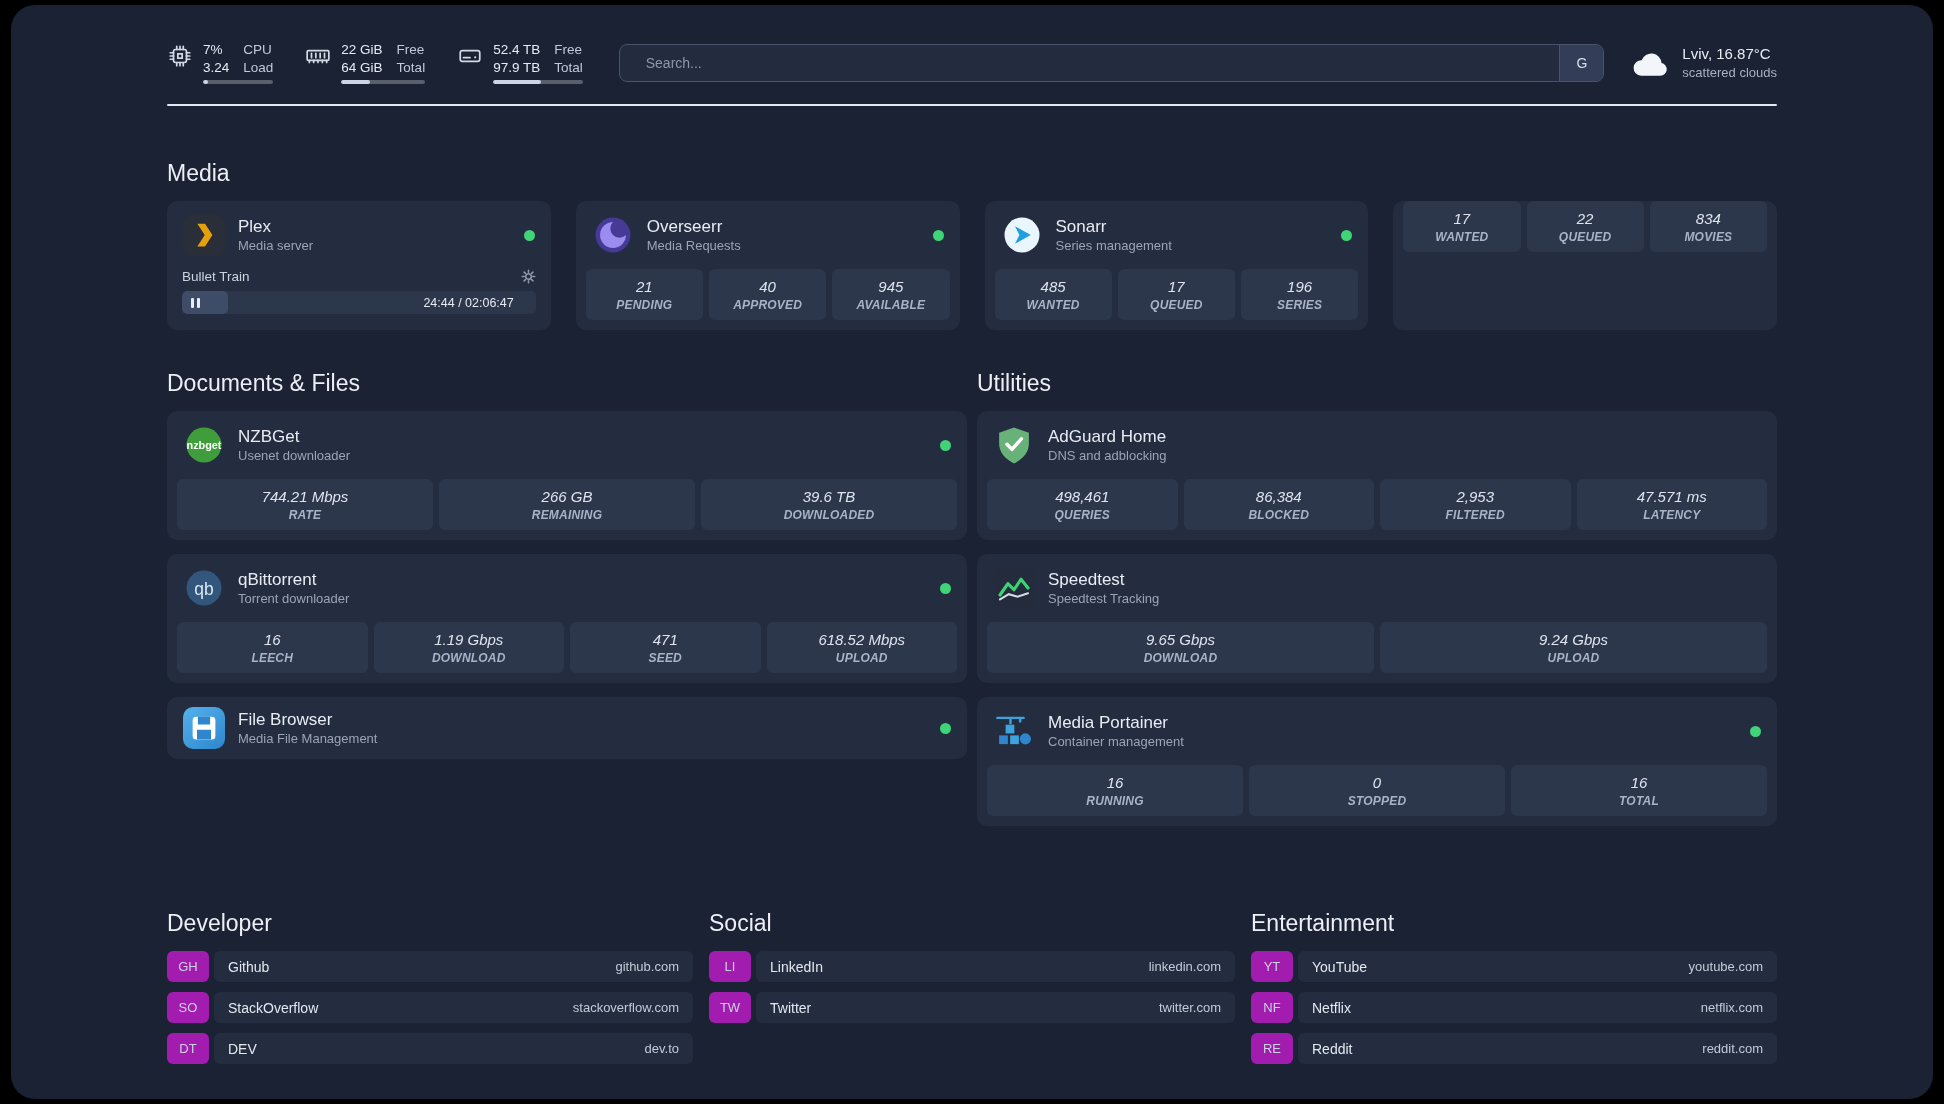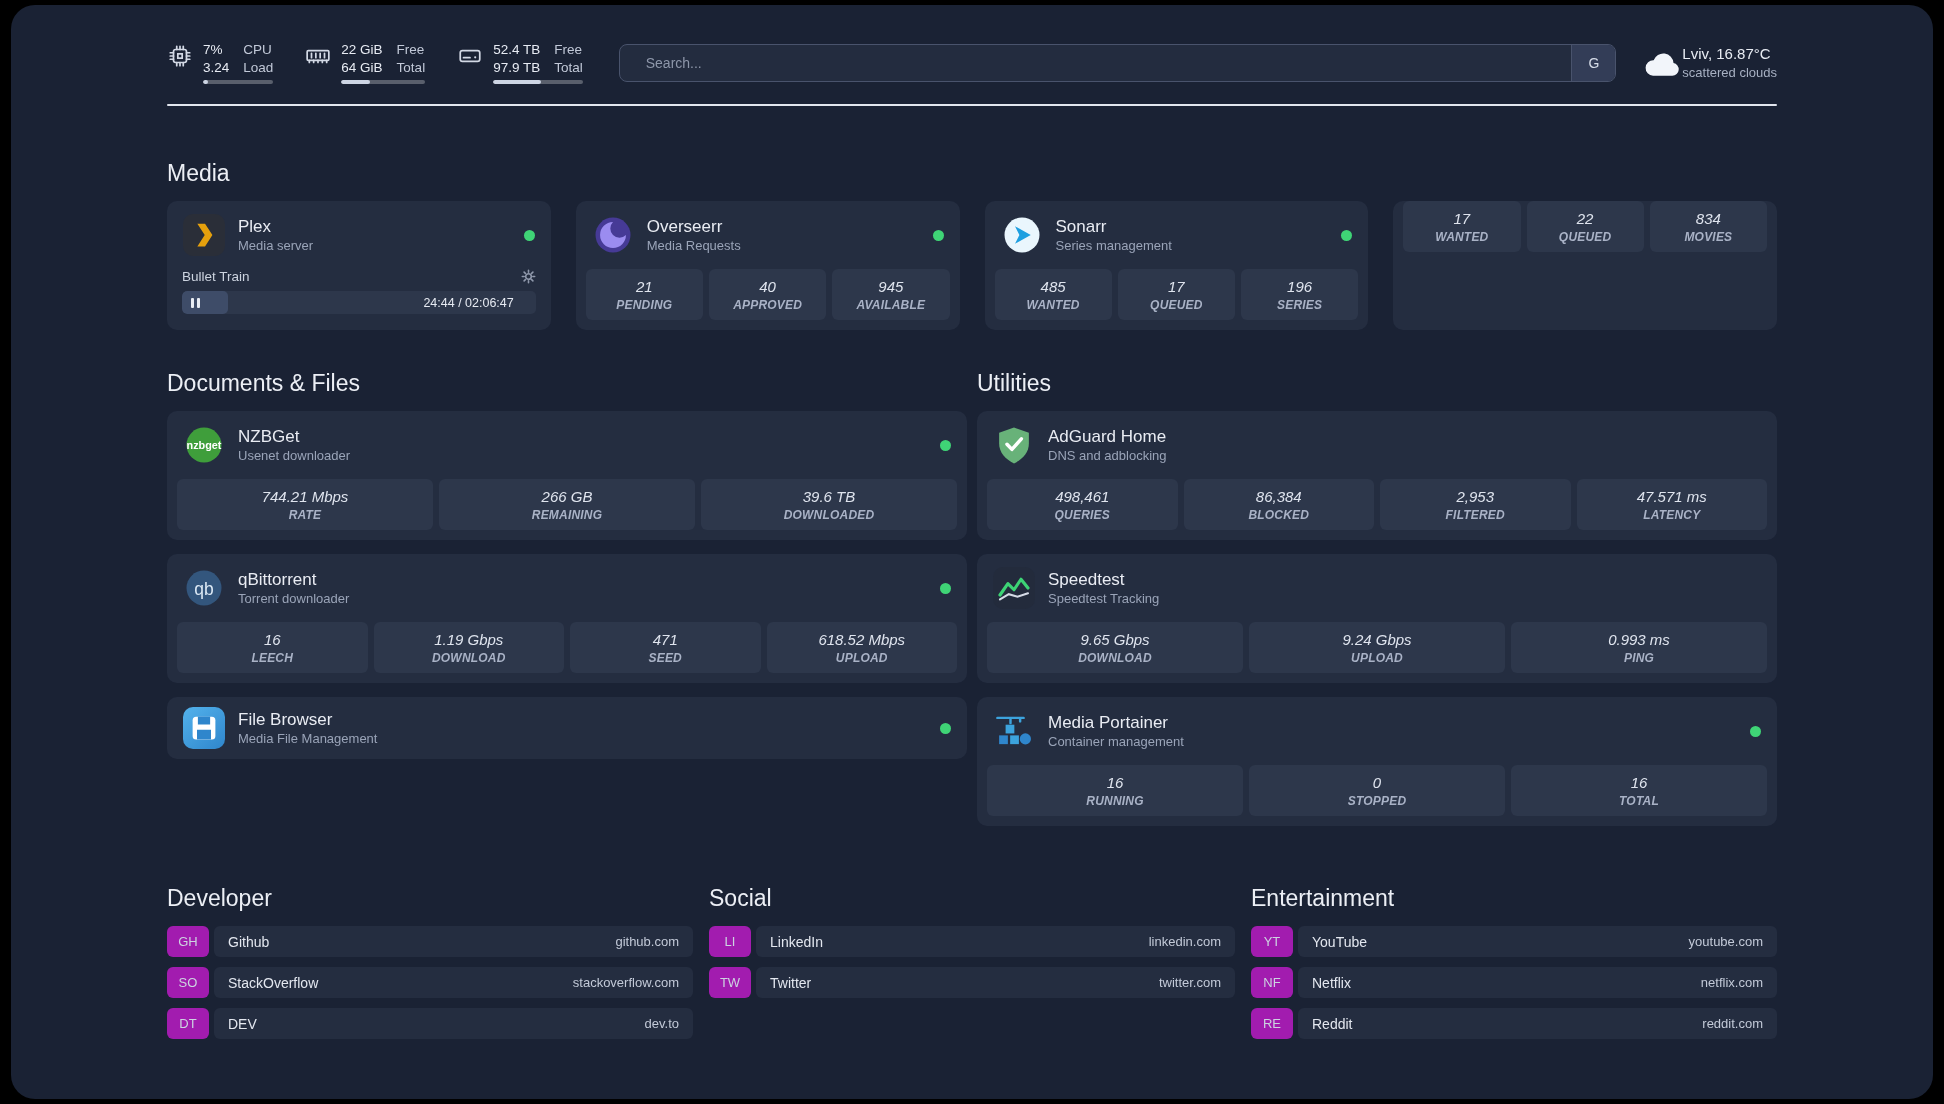--- a/index.html
+++ b/index.html
@@ -17,21 +17,21 @@
   .res-col.values span { color:#e7ebf3; }
   .res-col.labels span { color:#c2c9d8; }
   .res-bar { margin-top:4px; height:4px; border-radius:2px; background:rgba(255,255,255,0.28); overflow:hidden; }
   .res-fill { height:100%; background:#cdd5e4; border-radius:2px; width:0; }
 
   .searchwrap { flex:1; position:relative; margin:0 28px 0 4px; height:38px; }
   .searchwrap input { width:100%; height:100%; background:#232c3f; border:1px solid #49536c; border-radius:8px; color:#e2e7f0; font-size:14px; padding:0 58px 0 26px; outline:none; font-family:"Liberation Sans", sans-serif; }
   .searchwrap input::placeholder { color:#8e97aa; }
   .search-provider { position:absolute; right:1px; top:1px; bottom:1px; width:44px; background:#333d57; border-left:1px solid #49536c; border-radius:0 7px 7px 0; display:flex; align-items:center; justify-content:center; color:#d8dee9; font-size:14px; cursor:pointer; }
 
-  .weather { display:flex; align-items:center; }
+  .weather { display:flex; align-items:center; gap:12px; }
   .weather-icon { width:38px; height:30px; }
   .weather-text { line-height:1.35; }
   .weather-loc { font-size:15px; color:#e8ecf3; }
   .weather-cond { font-size:13px; color:#a7b0c2; }
 
   .divider { margin-top:20px; height:2px; background:#e2e6ee; border-radius:1px; }
 
   
   .section-title { font-size:23px; font-weight:500; color:#eceff5; margin:54px 0 14px; }
   .col .section-title { margin-top:40px; }
@@ -66,21 +66,21 @@
   .pause-icon i { display:block; width:3px; height:10px; background:#e8ecf3; border-radius:1px; }
   .player-time { position:absolute; right:22px; top:50%; transform:translateY(-50%); font-size:12.5px; color:#e6eaf2; }
 
   
   .icon-plex { background:#2a2e38; }
   .icon-overseerr, .icon-sonarr, .icon-radarr, .icon-nzbget, .icon-qbit { border-radius:50%; }
   .icon-filebrowser { background:linear-gradient(140deg,#53b2ec,#2f86cc); }
   .icon-speedtest { background:#232b3c; }
 
   
-  .bookmarks-grid { display:grid; grid-template-columns:1fr 1fr 1fr; gap:0 16px; margin-top:59px; align-items:start; }
+  .bookmarks-grid { display:grid; grid-template-columns:1fr 1fr 1fr; gap:0 16px; margin-top:84px; align-items:start; }
   .bm-list { display:flex; flex-direction:column; gap:10px; }
   .bm-row { display:flex; gap:5px; height:31px; cursor:pointer; }
   .bm-abbr { width:42px; background:#a21caf; border-radius:6px; display:flex; align-items:center; justify-content:center; font-size:13px; color:#ccd3e0; }
   .bm-pill { flex:1; background:#242d40; border-radius:6px; display:flex; align-items:center; justify-content:space-between; padding:0 14px;gap:44px; }
   .bm-name { font-size:14px; color:#e3e7ef; }
   .bm-url { font-size:13px; color:#c3cad8; }
 </style>
 </head>
 <body>
 
@@ -440,24 +440,20 @@
             </div>
             <div class="stats-row">
               <div class="stat-tile">
                 <div class="stat-value">9.65 Gbps</div>
                   <div class="stat-label">DOWNLOAD</div>
               </div>
               <div class="stat-tile">
                 <div class="stat-value">9.24 Gbps</div>
                   <div class="stat-label">UPLOAD</div>
               </div>
-              <div class="stat-tile">
-                <div class="stat-value">0.993 ms</div>
-                  <div class="stat-label">PING</div>
-              </div>
             </div>
           </div>
 
           <div class="card">
             <div class="card-header">
               <span class="app-icon">
                 <svg viewBox="0 0 24 24">
                   <path d="M2.5 4.5h15M10 4.5v3M15.5 4.5v2" stroke="#3ca3dd" stroke-width="1.4" stroke-linecap="round" fill="none"></path>
                   <rect x="7.2" y="8.4" width="5" height="5" fill="#3ca3dd"></rect>
                   <rect x="3.5" y="14.5" width="5" height="5" fill="#2f86cc"></rect>

